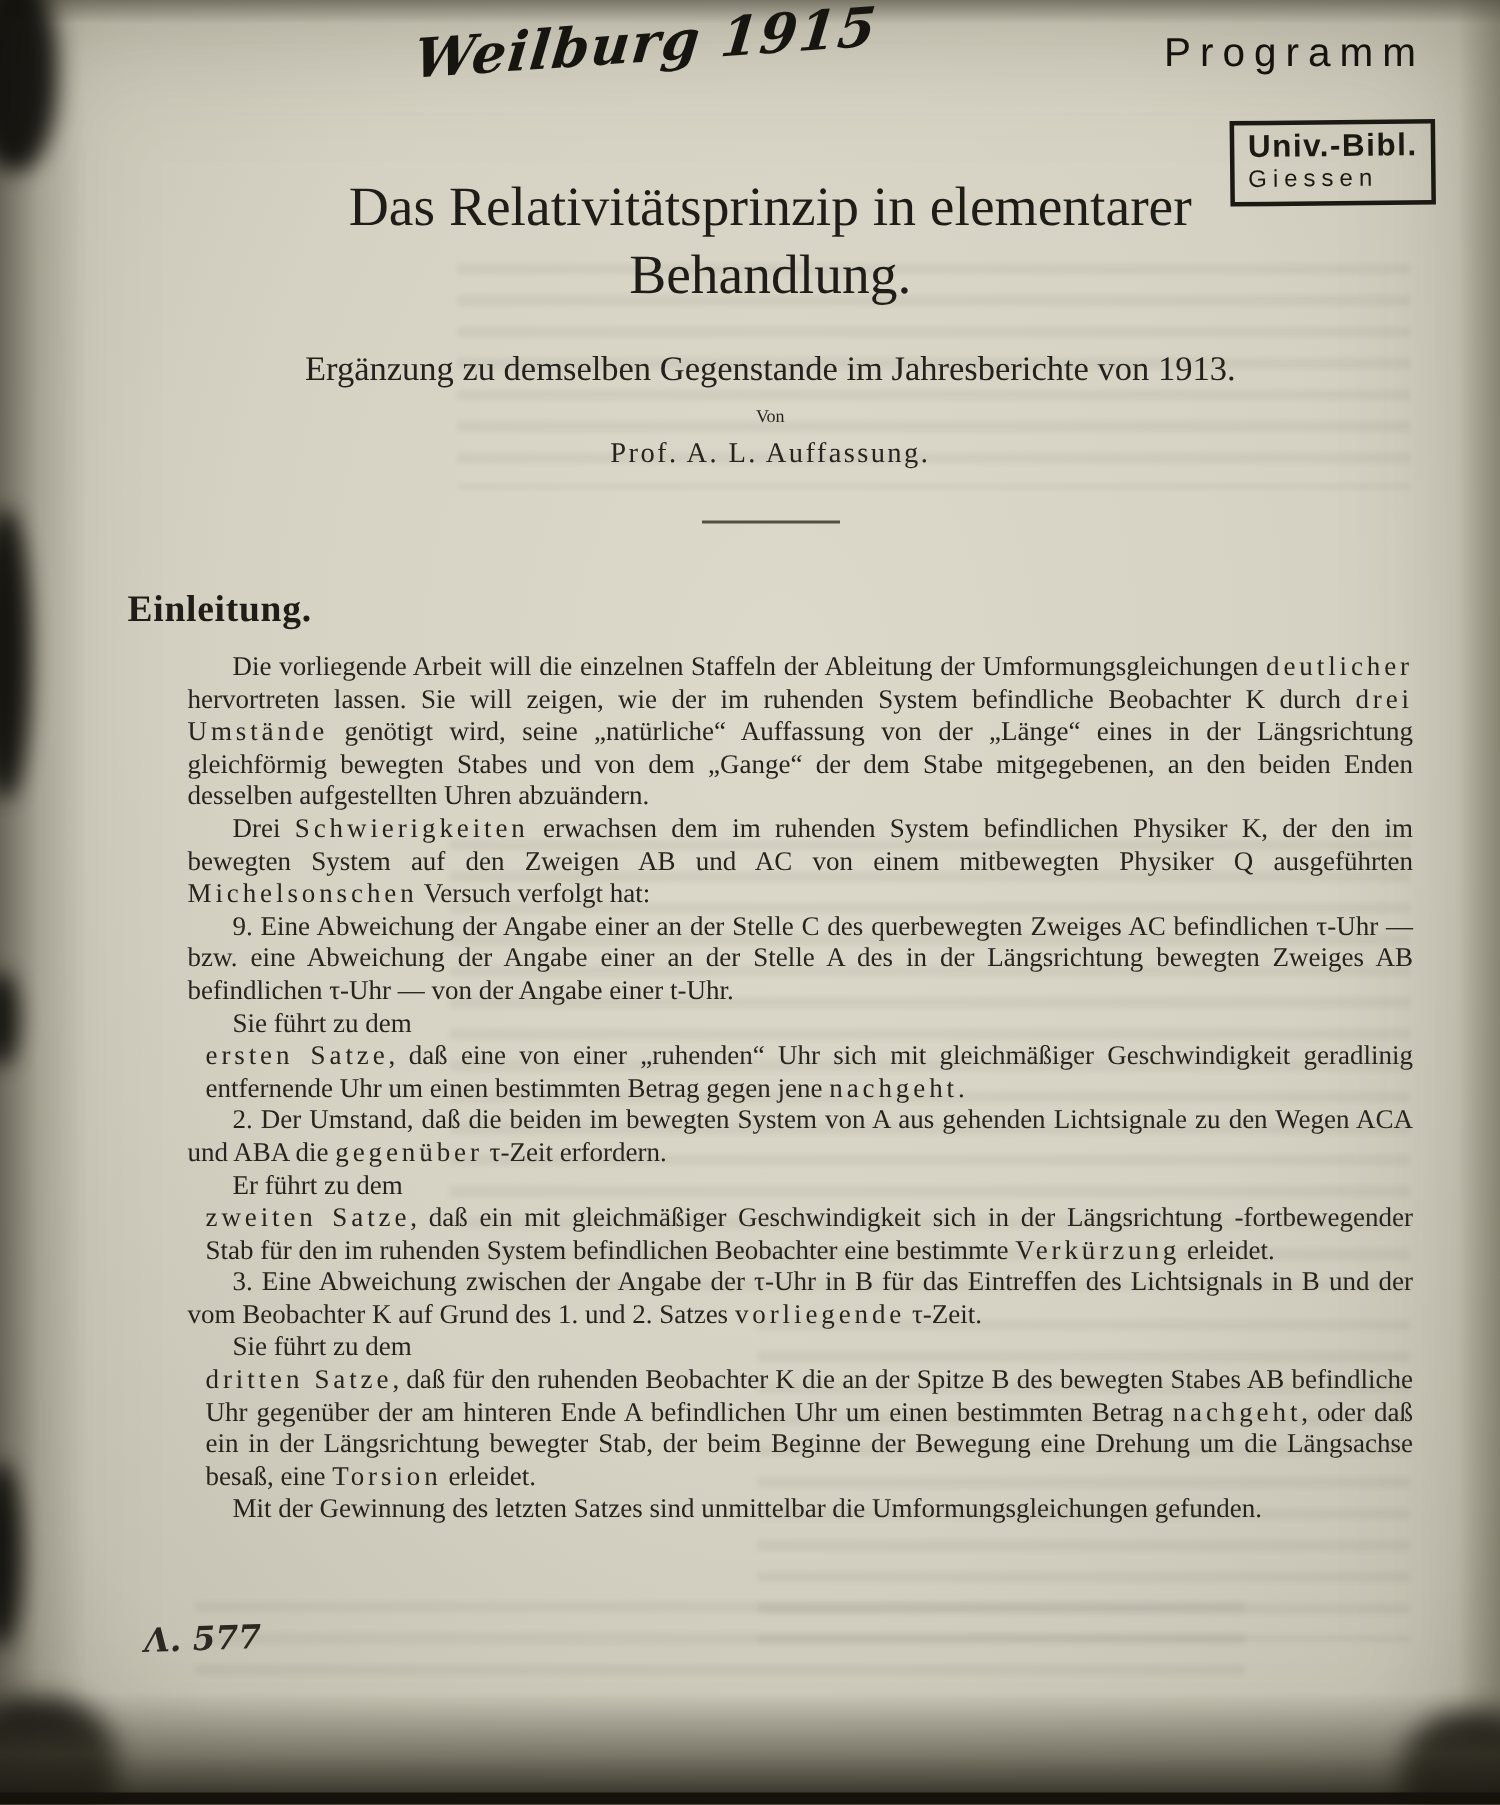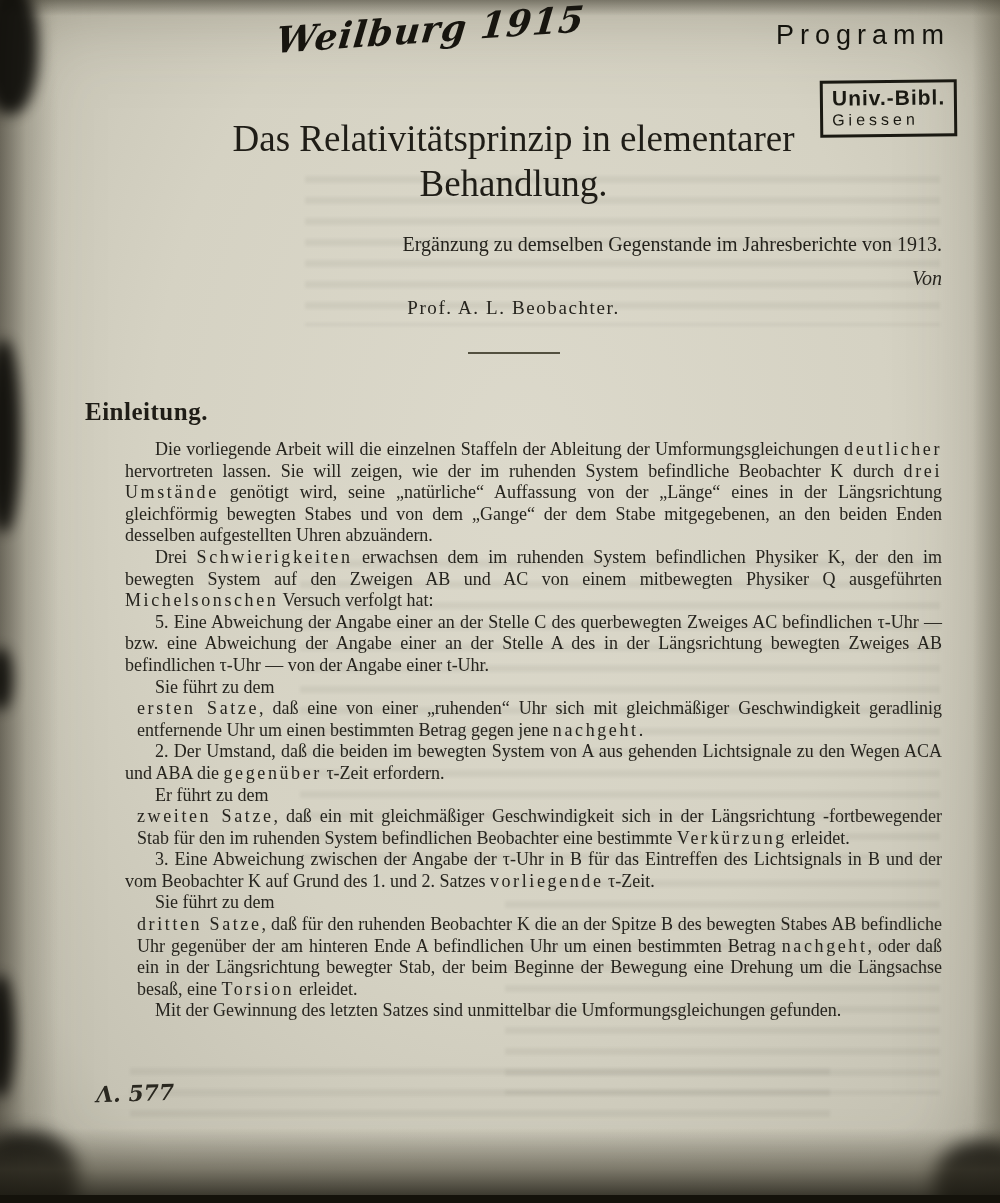--- a/index.html
+++ b/index.html
@@ -55,22 +55,22 @@
     color:#1a1912; }
   .stamp-line1{ font-family:"Liberation Sans", sans-serif; font-size:21px;
     font-weight:700; letter-spacing:1px; }
   .stamp-line2{ font-family:"Liberation Sans", sans-serif; font-size:16px;
     letter-spacing:4px; margin-top:1px; }
 
   
   .content{ position:absolute; left:85px; top:0; width:857px; }
   .title-line{ text-align:center; font-size:37px; line-height:45px; color:#1f1d17; }
   .title-block{ margin-top:116px; }
-  .subtitle{ margin-top:27px; text-align:right; font-size:20px; color:#24221c; }
-  .byline{ margin-top:11px; text-align:right; font-size:20px;font-style:italic; }
+  .subtitle{ margin-top:27px; text-align:center; font-size:23px; color:#24221c; }
+  .byline{ margin-top:11px; text-align:center; font-size:12px; }
   .author{ margin-top:7px; text-align:center; font-size:19px; letter-spacing:1.6px; }
   .divider{ width:92px; margin:33px auto 0 auto; border:0;
     border-top:2px solid #53503f; }
   .section-heading{ margin-top:44px; text-align:left; font-size:25px;
     font-weight:bold; letter-spacing:.5px; color:#1f1d17; }
 
   .body-text{ margin-top:13px; font-size:18px; line-height:21.6px;
     text-align:justify; color:#26241e; }
   .body-text p{ margin:0; }
   p.indent{ text-indent:30px;margin-left:40px; }
@@ -109,28 +109,28 @@
     <div class="stamp-line2">Giessen</div>
   </div>
 
   <div class="content">
     <div class="title-block">
       <div class="title-line">Das Relativitätsprinzip in elementarer</div>
       <div class="title-line">Behandlung.</div>
     </div>
     <div class="subtitle">Ergänzung zu demselben Gegenstande im Jahresberichte von 1913.</div>
     <div class="byline">Von</div>
-    <div class="author">Prof. A. L. Beobachter.</div>
+    <div class="author">Prof. A. L. Auffassung.</div>
     <hr class="divider">
     <div class="section-heading">Einleitung.</div>
 
     <div class="body-text">
       <p class="indent"><span>Die vorliegende Arbeit will die einzelnen Staffeln der Ableitung der Umformungsgleichungen </span><span class="sperr">deutlicher</span><span> hervortreten lassen. Sie will zeigen, wie der im ruhenden System befindliche Beobachter K durch </span><span class="sperr">drei Umstände</span><span> genötigt wird, seine „natürliche“ Auffassung von der „Länge“ eines in der Längsrichtung gleichförmig bewegten Stabes und von dem „Gange“ der dem Stabe mitgegebenen, an den beiden Enden desselben aufgestellten Uhren abzuändern.</span></p>
       <p class="indent"><span>Drei </span><span class="sperr">Schwierigkeiten</span><span> erwachsen dem im ruhenden System befindlichen Physiker K, der den im bewegten System auf den Zweigen AB und AC von einem mitbewegten Physiker Q ausgeführten </span><span class="sperr">Michelsonschen</span><span> Versuch verfolgt hat:</span></p>
-      <p class="indent"><span>5. Eine Abweichung der Angabe einer an der Stelle C des querbewegten Zweiges AC befindlichen τ-Uhr — bzw. eine Abweichung der Angabe einer an der Stelle A des in der Längsrichtung bewegten Zweiges AB befindlichen τ-Uhr — von der Angabe einer t-Uhr.</span></p>
+      <p class="indent"><span>9. Eine Abweichung der Angabe einer an der Stelle C des querbewegten Zweiges AC befindlichen τ-Uhr — bzw. eine Abweichung der Angabe einer an der Stelle A des in der Längsrichtung bewegten Zweiges AB befindlichen τ-Uhr — von der Angabe einer t-Uhr.</span></p>
       <p class="indent"><span>Sie führt zu dem</span></p>
       <p class="quote"><span class="sperr">ersten Satze</span><span>, daß eine von einer „ruhenden“ Uhr sich mit gleichmäßiger Geschwindigkeit geradlinig entfernende Uhr um einen bestimmten Betrag gegen jene </span><span class="sperr">nachgeht</span><span>.</span></p>
       <p class="indent"><span>2. Der Umstand, daß die beiden im bewegten System von A aus gehenden Lichtsignale zu den Wegen ACA und ABA die </span><span class="sperr">gegenüber</span><span> τ-Zeit erfordern.</span></p>
       <p class="indent"><span>Er führt zu dem</span></p>
       <p class="quote"><span class="sperr">zweiten Satze</span><span>, daß ein mit gleichmäßiger Geschwindigkeit sich in der Längsrichtung -fortbewegender Stab für den im ruhenden System befindlichen Beobachter eine bestimmte </span><span class="sperr">Verkürzung</span><span> erleidet.</span></p>
       <p class="indent"><span>3. Eine Abweichung zwischen der Angabe der τ-Uhr in B für das Eintreffen des Lichtsignals in B und der vom Beobachter K auf Grund des 1. und 2. Satzes </span><span class="sperr">vorliegende</span><span> τ-Zeit.</span></p>
       <p class="indent"><span>Sie führt zu dem</span></p>
       <p class="quote"><span class="sperr">dritten Satze</span><span>, daß für den ruhenden Beobachter K die an der Spitze B des bewegten Stabes AB befindliche Uhr gegenüber der am hinteren Ende A befindlichen Uhr um einen bestimmten Betrag </span><span class="sperr">nachgeht</span><span>, oder daß ein in der Längsrichtung bewegter Stab, der beim Beginne der Bewegung eine Drehung um die Längsachse besaß, eine </span><span class="sperr">Torsion</span><span> erleidet.</span></p>
       <p class="indent"><span>Mit der Gewinnung des letzten Satzes sind unmittelbar die Umformungsgleichungen gefunden.</span></p>
     </div>

